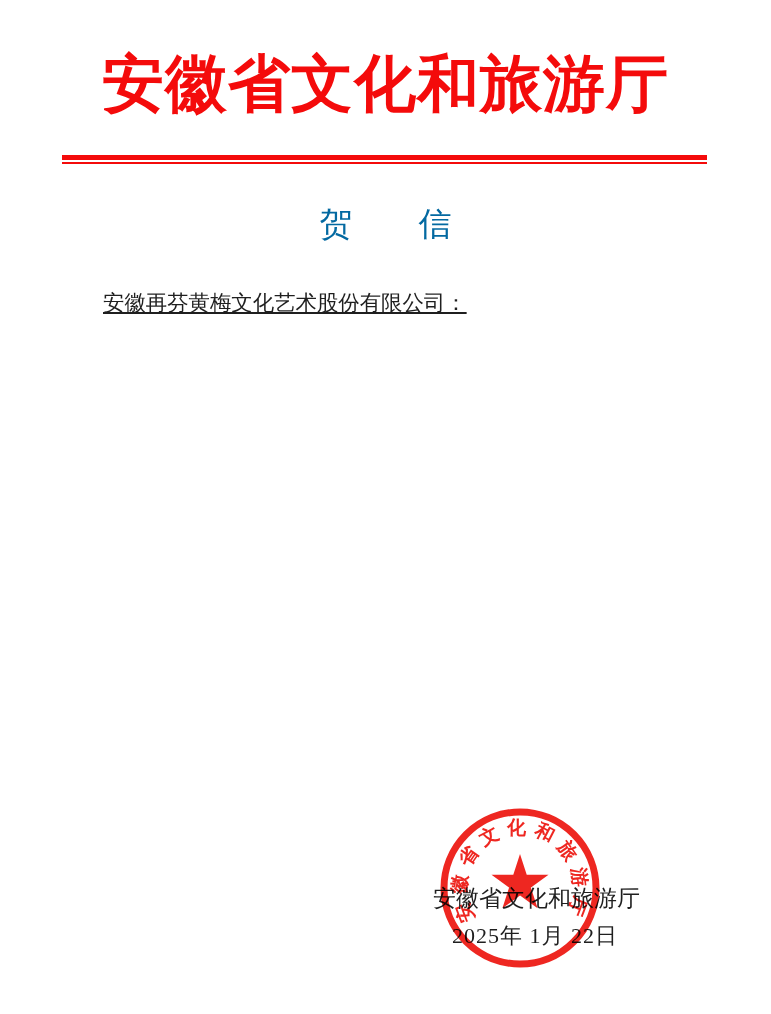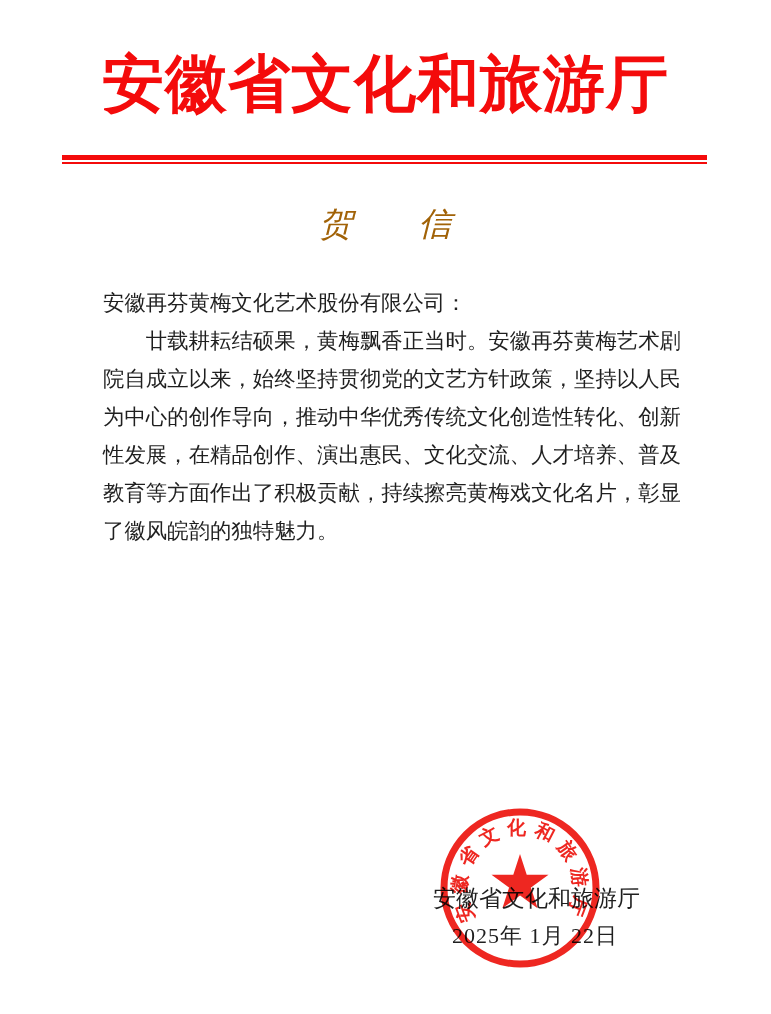--- a/index.html
+++ b/index.html
@@ -23,30 +23,30 @@
   }
   .rule { position:absolute; left:62px; right:64px; }
   .rule-top { top:155px; }
   .rule .thick { height:5px; background:#f40b0b; }
   .rule .thin  { height:2px; background:#f40b0b; }
   .rule .gap   { height:2px; }
   .letter-title {
     position:absolute; top:203px; left:0; right:0;
     text-align:center;
     font-size:33px; line-height:1.3;
-    color:#a16207;
+    color:#0369a1;
     font-weight:normal;
     white-space:pre;
-    font-style:italic;
   }
   .body-text {
     position:absolute; top:284px; left:103px; width:578px;
     font-size:21.4px; line-height:38px;
     color:#1f1f1f;
     text-align:justify;
+    text-decoration:underline;
   }
   .body-text p { text-indent:2em; }
   .body-text p.salutation { text-indent:0; }
   .signature {
     position:absolute; top:884px; right:131px;
     font-size:23px; line-height:1.3;
     color:#1f1f1f;
     white-space:nowrap;
   }
   .date-line {
@@ -78,21 +78,20 @@
   <div class="rule rule-top">
     <div class="thick"></div>
     <div class="gap"></div>
     <div class="thin"></div>
   </div>
 
   <div class="letter-title">贺　　信</div>
 
   <div class="body-text">
     <p class="salutation">安徽再芬黄梅文化艺术股份有限公司：</p>
-    <p>廿载耕耘结硕果，黄梅飘香正当时。安徽再芬黄梅艺术剧院自成立以来，始终坚持贯彻党的文艺方针政策，坚持以人民为中心的创作导向，推动中华优秀传统文化创造性转化、创新性发展，在精品创作、演出惠民、文化交流、人才培养、普及教育等方面作出了积极贡献，持续擦亮黄梅戏文化名片，彰显了徽风皖韵的独特魅力。</p>
   </div>
 
   <div class="signature">安徽省文化和旅游厅</div>
 
   <div class="date-line">2025年 1月 22日</div>
 
   <svg class="seal" viewBox="0 0 180 180" xmlns="http://www.w3.org/2000/svg" xmlns:xlink="http://www.w3.org/1999/xlink">
     <circle cx="90" cy="90" r="76" fill="none" stroke="#ed1610" stroke-width="7"></circle>
     <polygon points="90,56 107.6,110.3 61.5,76.7 118.5,76.7 72.4,110.3" fill="#ed1610" fill-rule="nonzero"></polygon>
     <defs>

